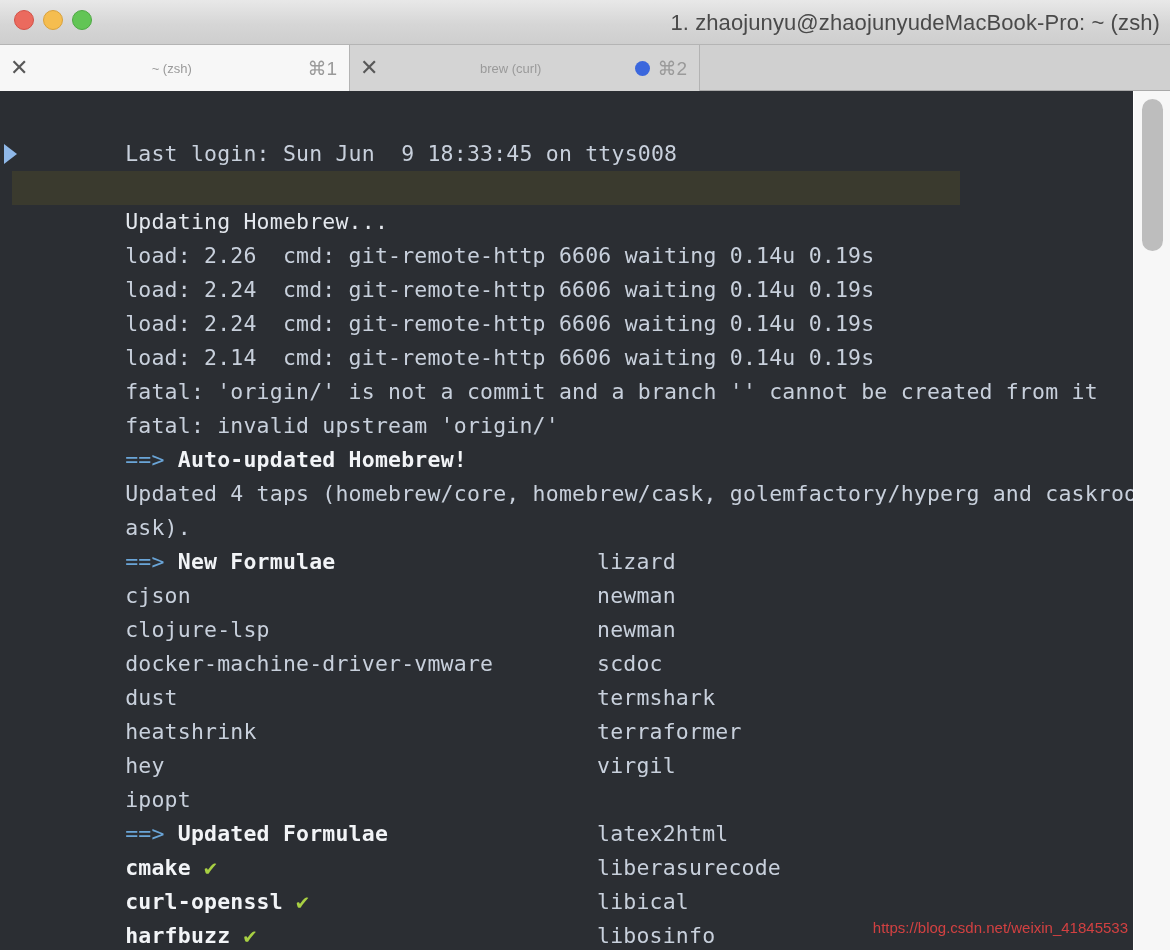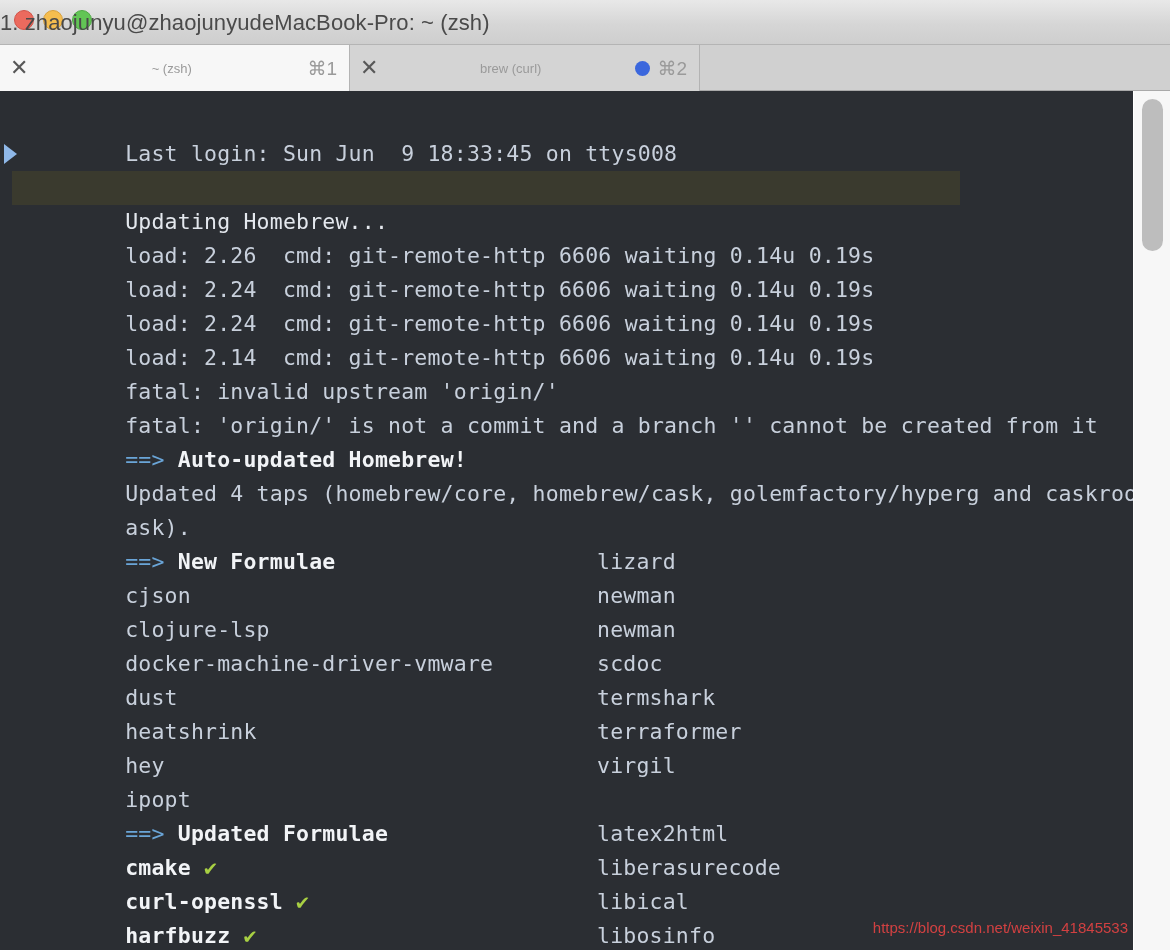--- a/index.html
+++ b/index.html
@@ -44,21 +44,21 @@
   .light.close  { background: #eb6a5e; border: 1px solid #d25248; }
   .light.min    { background: #f5bd4f; border: 1px solid #d9a13c; }
   .light.max    { background: #62c555; border: 1px solid #4fa944; }
 
   #window-title {
     position: absolute;
     left: 0; top: 0;
     width: 1160px;
     height: 45px;
     line-height: 45px;
-    text-align: left;
+    text-align: right;
     font-size: 22px;
     color: #4a4a4a;
     font-family: "Liberation Sans", sans-serif;
     letter-spacing: 0.1px;
     pointer-events: none;
   }
 
   
   #tabbar {
     position: absolute;
@@ -262,24 +262,24 @@
         <span>load: 2.24  cmd: git-remote-http 6606 waiting 0.14u 0.19s</span>
       </div>
       <div class="line">
         <span>load: 2.24  cmd: git-remote-http 6606 waiting 0.14u 0.19s</span>
       </div>
       <div class="line">
         <span>load: 2.14  cmd: git-remote-http 6606 waiting 0.14u 0.19s</span>
       </div>
 
       <div class="line">
+        <span>fatal: 'origin/' is not a commit and a branch '' cannot be created from it</span>
+      </div>
+      <div class="line">
         <span>fatal: invalid upstream 'origin/'</span>
-      </div>
-      <div class="line">
-        <span>fatal: 'origin/' is not a commit and a branch '' cannot be created from it</span>
       </div>
 
       <div class="line">
         <span class="c-blue">==&gt;</span><span> </span><span class="c-bold">Auto-updated Homebrew!</span>
       </div>
 
       <div class="line">
         <span>Updated 4 taps (homebrew/core, homebrew/cask, golemfactory/hyperg and caskroom/c</span>
       </div>
       <div class="line">

